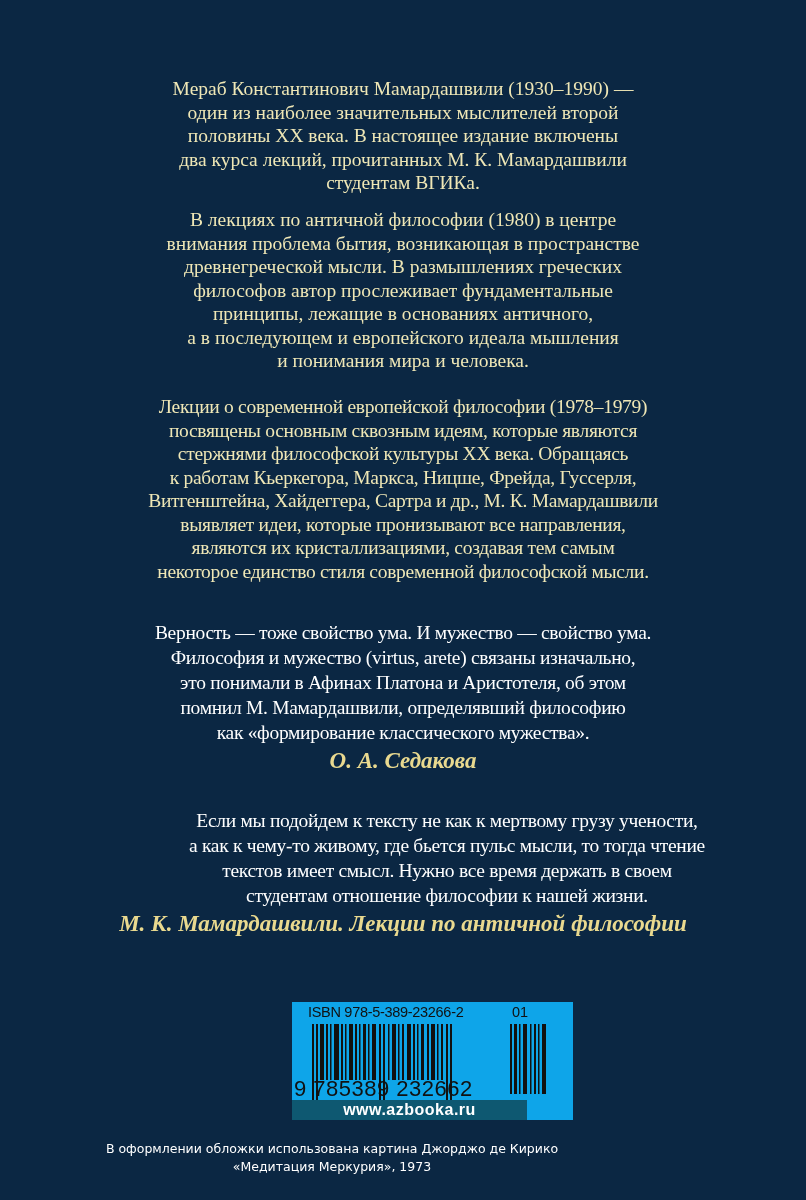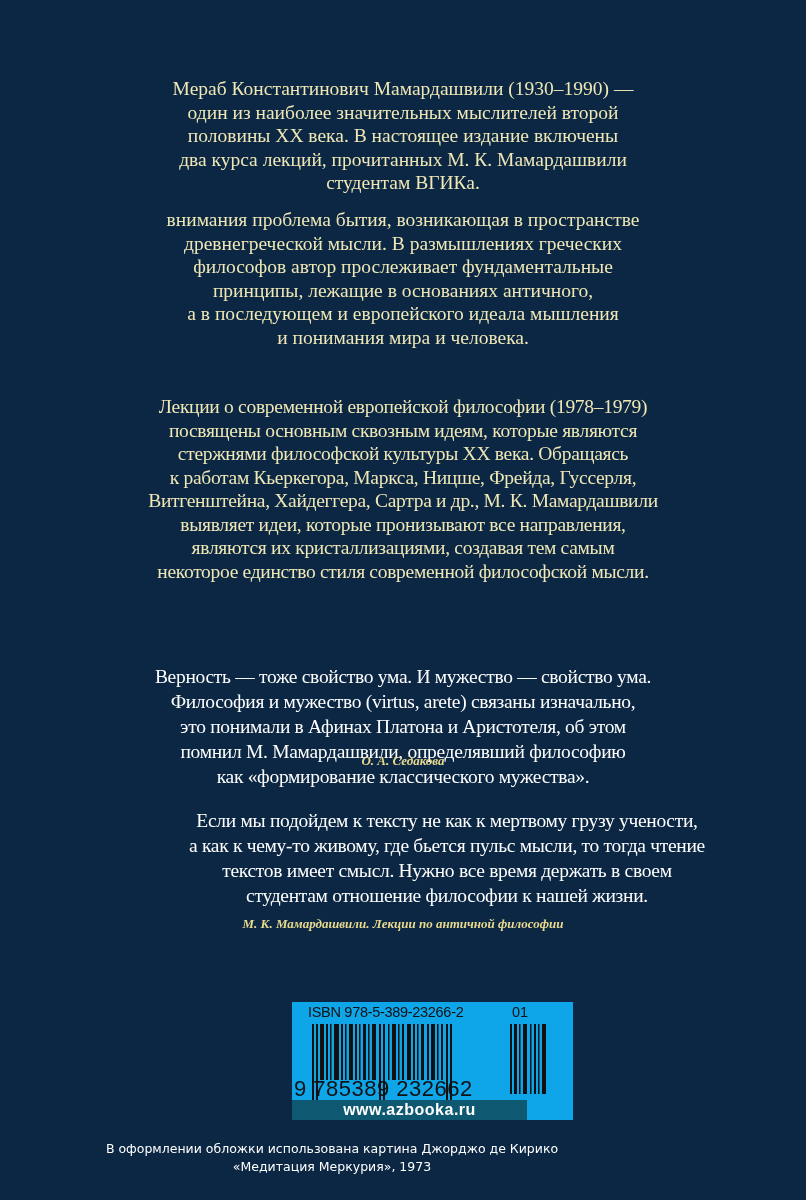--- a/index.html
+++ b/index.html
@@ -21,21 +21,21 @@
   }
   .quote {
     color: #ffffff;
     font-size: 19.5px;
     line-height: 25px;
   }
   .attr {
     color: #e9d98f;
     font-style: italic;
     font-weight: bold;
-    font-size: 13px;
+    font-size: 23px;
     line-height: 24px;
   }
   .condensed { letter-spacing: -0.3px; }
   #barcode-box {
     position: absolute; left: 264px; top: 1002px;
     width: 281px; height: 118px;
     background: #0ea5e9;
     margin-left: 28px;
   }
   #isbn-text {
@@ -80,40 +80,41 @@
 
 <div class="block intro" style="top:77px;text-align:center;">
   <span class="line">Мераб Константинович Мамардашвили (1930–1990) —</span>
   <span class="line">один из наиболее значительных мыслителей второй</span>
   <span class="line">половины XX века. В настоящее издание включены</span>
   <span class="line">два курса лекций, прочитанных М. К. Мамардашвили</span>
   <span class="line">студентам ВГИКа.</span>
 </div>
 
 <div class="block intro" style="top:208px;">
+  <span class="line">В лекциях по античной философии (1980) в центре</span>
   <span class="line">внимания проблема бытия, возникающая в пространстве</span>
   <span class="line">древнегреческой мысли. В размышлениях греческих</span>
   <span class="line">философов автор прослеживает фундаментальные</span>
   <span class="line">принципы, лежащие в основаниях античного,</span>
   <span class="line">а в последующем и европейского идеала мышления</span>
   <span class="line">и понимания мира и человека.</span>
 </div>
 
 <div class="block intro condensed" style="top:395px;">
   <span class="line">Лекции о современной европейской философии (1978–1979)</span>
   <span class="line">посвящены основным сквозным идеям, которые являются</span>
   <span class="line">стержнями философской культуры XX века. Обращаясь</span>
   <span class="line">к работам Кьеркегора, Маркса, Ницше, Фрейда, Гуссерля,</span>
   <span class="line">Витгенштейна, Хайдеггера, Сартра и др., М. К. Мамардашвили</span>
   <span class="line">выявляет идеи, которые пронизывают все направления,</span>
   <span class="line">являются их кристаллизациями, создавая тем самым</span>
   <span class="line">некоторое единство стиля современной философской мысли.</span>
 </div>
 
-<div class="block quote condensed" style="top:620px;margin-top:44px;">
+<div class="block quote condensed" style="top:620px;">
   <span class="line">Верность — тоже свойство ума. И мужество — свойство ума.</span>
   <span class="line">Философия и мужество (virtus, arete) связаны изначально,</span>
   <span class="line">это понимали в Афинах Платона и Аристотеля, об этом</span>
   <span class="line">помнил М. Мамардашвили, определявший философию</span>
   <span class="line">как «формирование классического мужества».</span>
 </div>
 <div class="block attr" style="top:749px;">О. А. Седакова</div>
 
 <div class="block quote condensed" style="top:808px;padding-left:44px;">
   <span class="line">Если мы подойдем к тексту не как к мертвому грузу учености,</span>

